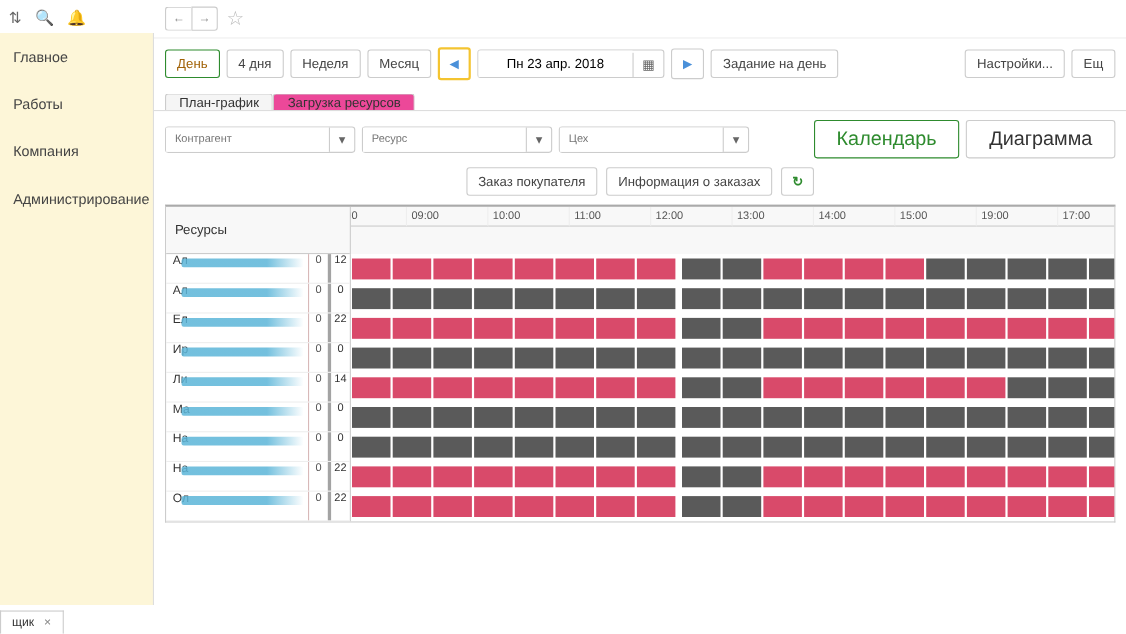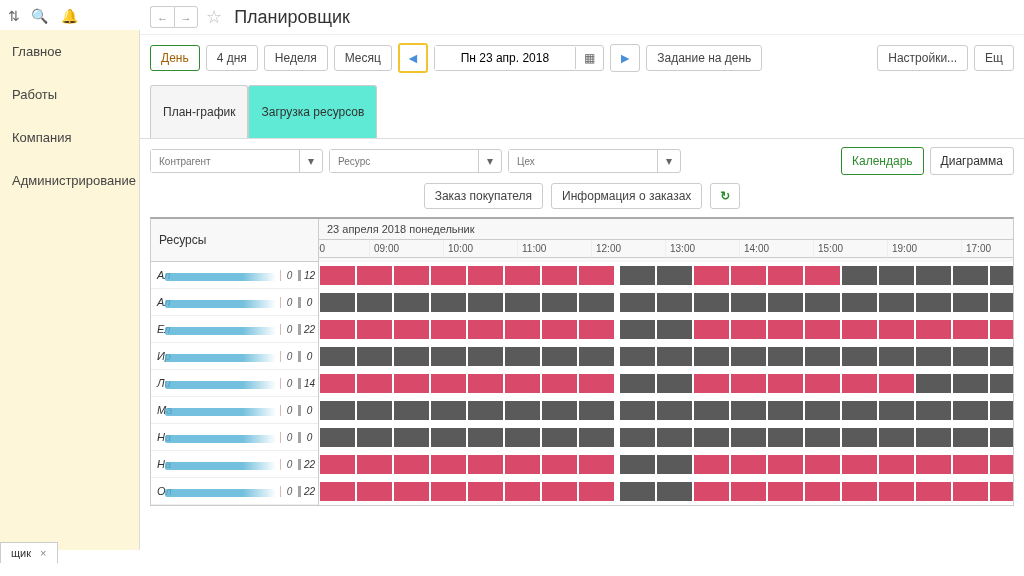--- a/index.html
+++ b/index.html
@@ -15,56 +15,56 @@
   .nav-btn-group .nav-btn:first-child { border-radius: 3px 0 0 3px; border-right: none; }
   .nav-btn-group .nav-btn:last-child { border-radius: 0 3px 3px 0; }
   .star { color: #bbb; font-size: 18px; cursor: pointer; }
   .title { font-size: 18px; color: #333; margin-left: 4px; }
   .toolbar { display: flex; align-items: center; gap: 6px; padding: 8px 10px; }
   .btn { border: 1px solid #ccc; background: #fff; padding: 5px 10px; border-radius: 3px; cursor: pointer; font-size: 12px; color: #444; }
   .btn.active { color: #a16207; border-color: #2e8b2e; }
   .btn-sq { width: 30px; padding: 5px 0; text-align: center; }
   .btn-sq.highlight { border: 2px solid #f4c430; }
   .arrow-blue { color: #4a90d9; font-size: 14px; }
-  .date-box { display: flex; align-items: center; border: 1px solid #ccc; border-radius: 3px; }
+  .date-box { display: flex; align-items: flex-end; border: 1px solid #ccc; border-radius: 3px; }
   .date-box input { border: none; padding: 5px 8px; width: 140px; text-align: center; font-size: 12px; outline: none; }
   .date-box .cal { padding: 4px 8px; border-left: 1px solid #ccc; cursor: pointer; color: #666; }
   .tabs { display: flex; margin: 4px 10px 0; }
-  .tab { padding: 19px 12px; border: 1px solid #ccc; border-bottom: none; background: #f5f5f5; cursor: pointer; font-size: 12px; border-radius: 3px 3px 0 0; }
-  .tab.active { background: #5eead4; }
+  .tab { padding: 0 12px; border: 1px solid #ccc; border-bottom: none; background: #f5f5f5; cursor: pointer; font-size: 12px; border-radius: 3px 3px 0 0; }
+  .tab.active { background: #ec4899; }
   .filter-row { display: flex; gap: 6px; padding: 8px 10px; align-items: center; border-top: 1px solid #ddd; }
   .combo { display: flex; border: 1px solid #ccc; border-radius: 3px; flex: 1; max-width: 250px; }
   .combo input { border: none; padding: 5px 8px; flex: 1; font-size: 10px; outline: none; }
   .combo .dd { padding: 4px 8px; border-left: 1px solid #ccc; cursor: pointer; color: #666; }
-  .vtab { padding: 6px 10px; border: 1px solid #ccc; border-radius: 3px; cursor: pointer; font-size: 12px; }
+  .vtab { padding: 6px 20px; border: 1px solid #ccc; border-radius: 3px; cursor: pointer; font-size: 18px; }
   .vtab.active { color: #2e8b2e; border-color: #2e8b2e; }
   .action-row { display: flex; gap: 8px; padding: 0 10px 8px; align-items: center; justify-content: center; }
   .refresh { color: #2e8b2e; font-weight: bold; }
   .grid { margin: 0 10px; border: 1px solid #ccc; border-top: 2px solid #aaa; overflow: hidden; }
   .grid-header { display: flex; background: #f8f8f8; }
   .res-col { width: 168px; flex-shrink: 0; border-right: 1px solid #ccc; }
   .res-col .hdr { padding: 14px 8px; font-size: 12px; border-bottom: 1px solid #ccc; }
   .timeline { flex: 1; overflow: hidden; }
   .date-hdr { padding: 4px 8px; font-size: 11px; color: #444; border-bottom: 1px solid #ccc; }
   .hours { display: flex; justify-content: center; }
   .hour { width: 74px; flex-shrink: 0; padding: 3px 4px; font-size: 10px; color: #555; border-right: 1px solid #eee; border-bottom: 1px solid #ccc; }
   .grid-body { display: flex; }
   .res-list { width: 168px; flex-shrink: 0; border-right: 1px solid #ccc; }
-  .res-row { display: flex; align-items: center; height: 27px; border-bottom: 1px solid #eee; padding: 0 2px; font-style: italic; }
+  .res-row { display: flex; height: 27px; border-bottom: 1px solid #eee; padding: 0 2px; }
   .res-name { flex: 1; font-size: 11px; color: #333; position: relative; padding-left: 4px; }
   .res-name::after { content: ""; position: absolute; left: 12px; right: 4px; top: 4px; height: 8px; background: linear-gradient(90deg, #5bb5d8 0%, #5bb5d8 70%, transparent 100%); opacity: 0.85; border-radius: 2px; }
   .res-num { width: 18px; text-align: center; font-size: 10px; color: #555; border-left: 1px solid #d8b8b8; }
   .res-num.pink { border-left: 3px solid #a3a3a3; color: #333; padding-left: 2px; }
   .slots { flex: 1; }
   .slot-row { display: flex; height: 27px; align-items: center; }
   .slot { width: 35px; height: 19px; margin: 0 1px; flex-shrink: 0; }
   .slot.r { background: #d94a6a; }
   .slot.g { background: #5a5a5a; }
   .gap { width: 4px; flex-shrink: 0; }
-  .bottom-tab { position: absolute; bottom: 13px; left: 0; padding: 4px 10px; border: 1px solid #ccc; border-bottom: none; background: #fff; font-size: 11px; }
+  .bottom-tab { position: absolute; bottom: 0; left: 0; padding: 4px 10px; border: 1px solid #ccc; border-bottom: none; background: #fff; font-size: 11px; }
   .bottom-tab .x { margin-left: 6px; color: #888; cursor: pointer; }
 </style>
 </head>
 <body>
 
 <div class="top-icons">
   <span>⇅</span>
   <span>🔍</span>
   <span>🔔</span>
 </div>
@@ -76,21 +76,20 @@
   <div class="sidebar-item">Администрирование</div>
 </div>
 
 <div class="main">
   <div class="header">
     <div class="nav-btn-group">
       <div class="nav-btn">←</div>
       <div class="nav-btn">→</div>
     </div>
     <span class="star">☆</span>
-    <span class="title">Планировщик</span>
   </div>
 
   <div class="toolbar">
     <div class="btn active">День</div>
     <div class="btn">4 дня</div>
     <div class="btn">Неделя</div>
     <div class="btn">Месяц</div>
     <div class="btn btn-sq highlight"><span class="arrow-blue">◄</span></div>
     <div class="date-box">
       <input value="Пн 23 апр. 2018" style="">
@@ -131,21 +130,20 @@
     <div class="btn">Информация о заказах</div>
     <div class="btn btn-sq refresh">↻</div>
   </div>
 
   <div class="grid">
     <div class="grid-header">
       <div class="res-col">
         <div class="hdr">Ресурсы</div>
       </div>
       <div class="timeline">
-        <div class="date-hdr">23 апреля 2018 понедельник</div>
         <div class="hours" id="hours-row">
             <div class="hour">08:00</div>
             <div class="hour">09:00</div>
             <div class="hour">10:00</div>
             <div class="hour">11:00</div>
             <div class="hour">12:00</div>
             <div class="hour">13:00</div>
             <div class="hour">14:00</div>
             <div class="hour">15:00</div>
             <div class="hour">19:00</div>

